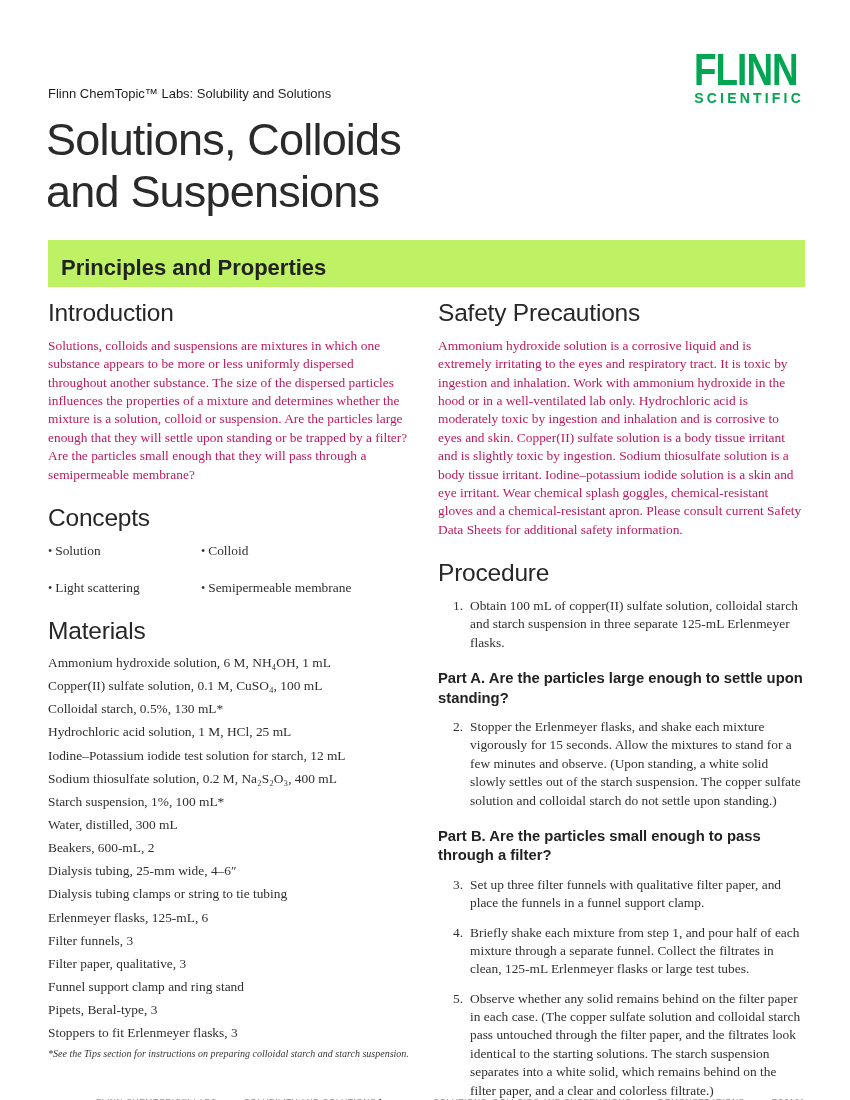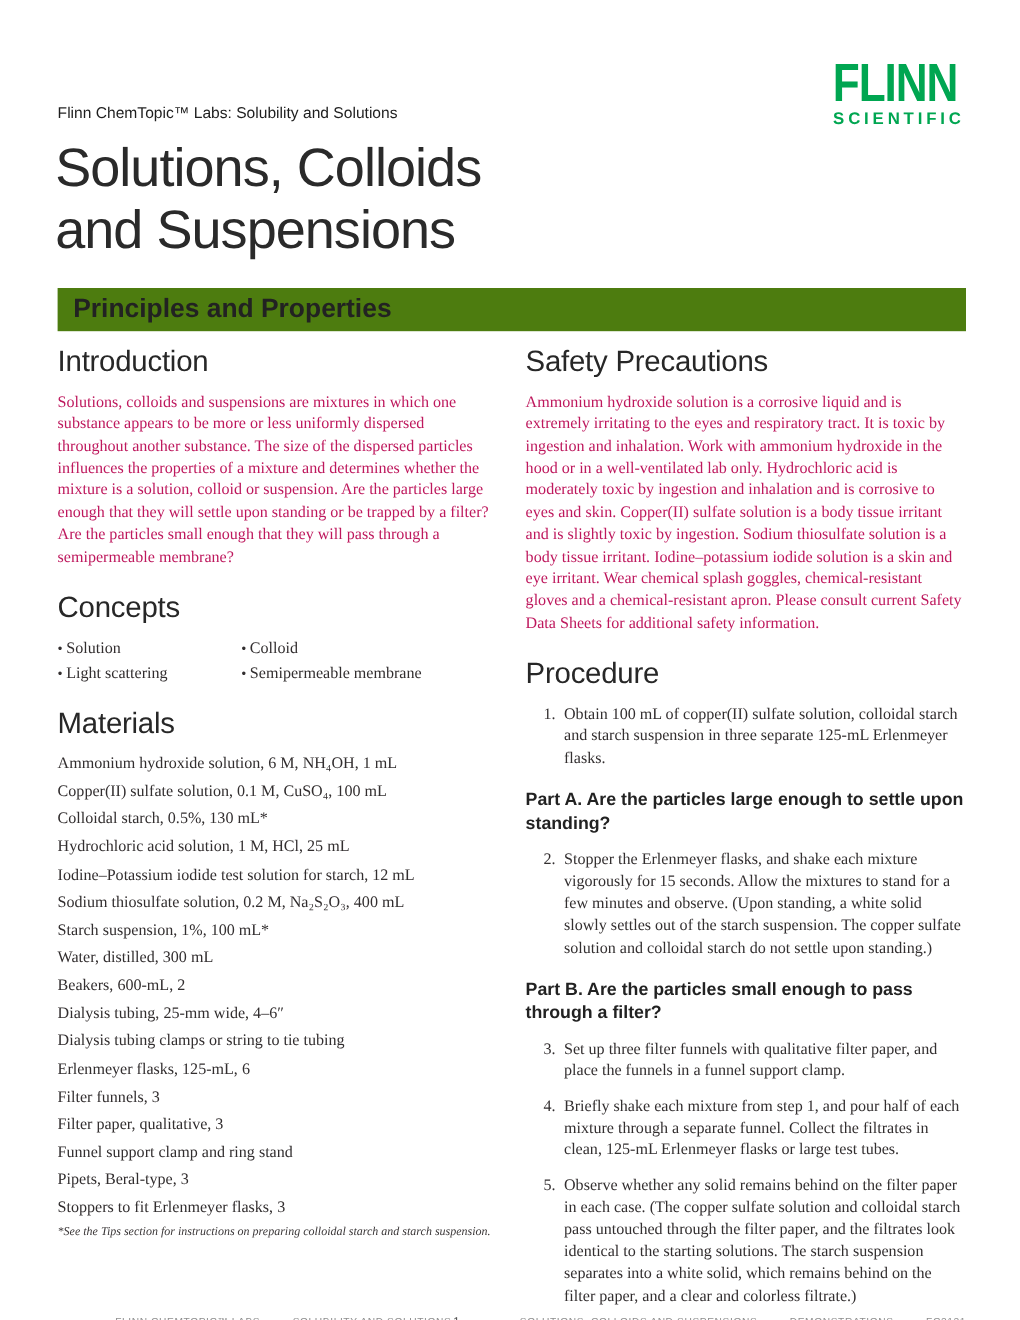--- a/index.html
+++ b/index.html
@@ -25,40 +25,40 @@
     font-size:40px; line-height:0.95; letter-spacing:-1px;
     transform:scale(0.92,1.12); transform-origin:left top;
   }
   .logo-sci {
     font-family:"Liberation Sans", sans-serif; font-weight:700;
     font-size:14px; letter-spacing:3.2px; margin-top:4px;
   }
 
   
   .banner {
-    margin:0 45px 0 48px; background:#4d7c0f; color:#222222;
+    margin:0 45px 0 48px; background:#bef264; color:#222222;
     font-family:"Liberation Sans", sans-serif; font-weight:700;
-    font-size:22px; padding:4px 0 6px 13px;
+    font-size:22px; padding:15px 0 6px 13px;
   }
 
   
   .cols { display:flex; gap:23px; margin:12px 45px 0 48px; }
   .col { width:367px; }
 
   h2.sec {
     font-family:"Liberation Sans", sans-serif; font-weight:400;
     font-size:24.5px; color:#272727; margin:20px 0 10px 0; letter-spacing:-0.2px;
   }
   h2.sec.first { margin-top:0; }
 
   .body-text { font-size:13.4px; line-height:1.37; margin:0; color:#be185d; }
 
   
   .concepts-grid {
-    display:grid; grid-template-columns:153px 1fr; row-gap:4px;
+    display:grid; grid-template-columns:153px 1fr; row-gap:20px;
     font-size:13.4px; line-height:1.3;
   }
   .concept-item::before { content:"• "; font-size:12px; }
 
   
   .materials-list { list-style:none; margin:0; padding:0; font-size:13.4px; }
   .materials-list li { margin-bottom:6.4px; line-height:1.25; }
   .footnote { font-size:10px; font-style:italic; margin-top:5px; color:#3a3637; }
 
   

